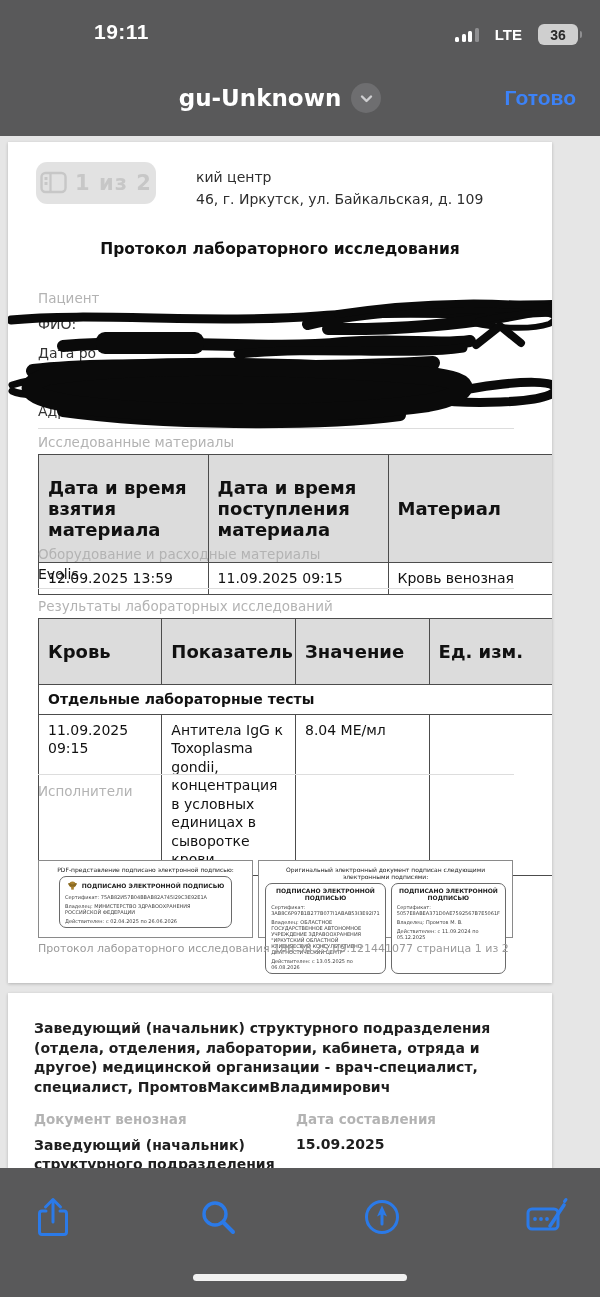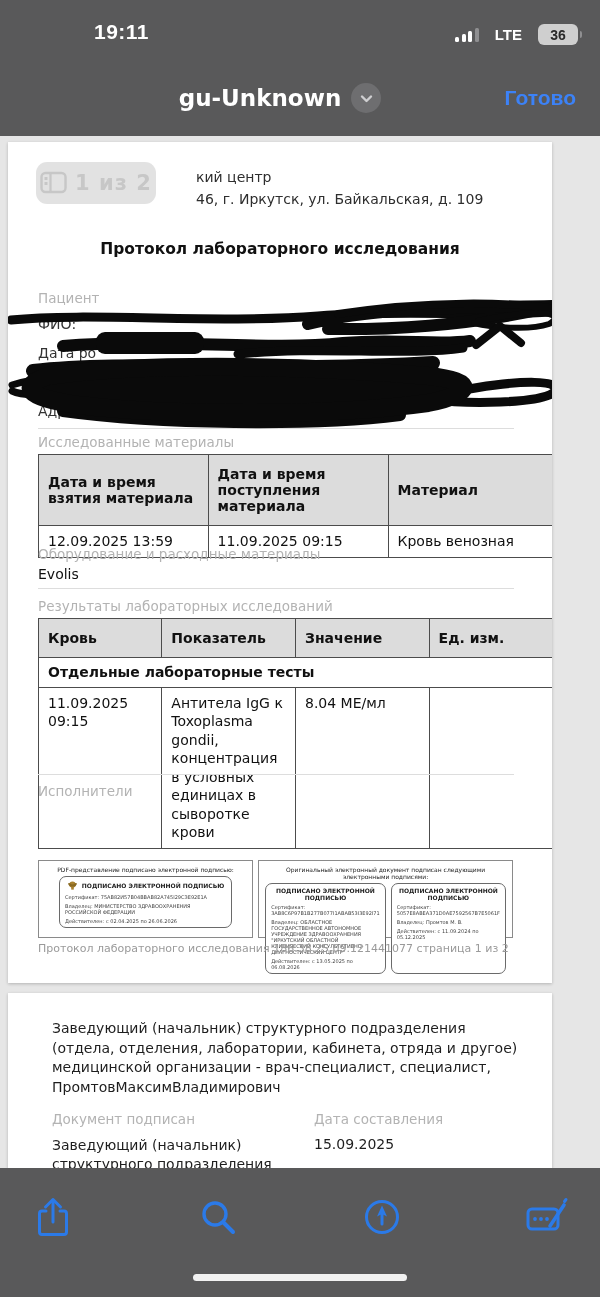--- a/index.html
+++ b/index.html
@@ -23,38 +23,38 @@
   
   .navbar { height:76px; background:#59595a; position:relative; display:flex; align-items:center; justify-content:center; }
   .nav-title-wrap { display:flex; align-items:center; gap:10px; margin-left:-40px; }
   .nav-title { color:#fff; font-size:23px; font-weight:bold; }
   .chev-circle { width:30px; height:30px; border-radius:50%; background:#6e6e70; display:flex; align-items:center; justify-content:center; }
   .done-btn { position:absolute; right:24px; top:50%; transform:translateY(-50%); color:#3c82f7; font-size:21px; font-weight:bold; background:none; border:none; }
   
   .viewer { height:1032px; background:#e6e6e6; padding:6px 8px 0 8px; position:relative; }
   .page { background:#fff; width:544px; box-shadow:0 1px 3px rgba(0,0,0,.22); position:relative; }
   .page1 { height:841px; overflow:hidden; }
-  .page2 { height:175px; margin-top:10px; overflow:hidden; padding:26px 30px 0 44px; }
+  .page2 { height:175px; margin-top:10px; overflow:hidden; padding:26px 30px 0 26px;font-weight:bold; }
   .abs { position:absolute; left:30px; right:38px; }
   .lbl { color:#b3b3b3; font-size:13.5px; }
   .divider { border-top:1px solid #ddd; height:0; }
   
   .badge { position:absolute; left:28px; top:20px; width:120px; height:42px; border-radius:11px;
            background:rgba(222,222,222,.88); display:flex; align-items:center; justify-content:center; gap:8px; z-index:5;}
   .badge-txt { color:#c7c7c7; font-size:21px; font-weight:bold; letter-spacing:1px; }
   
   .hdr-text { position:absolute; left:188px; top:24px; font-size:14px; color:#2e2e2e; line-height:22px; }
   .doc-title { position:absolute; left:0; right:0; top:98px; text-align:center; font-size:15.5px; font-weight:bold; color:#111; }
   
   .pt-fields { position:absolute; left:30px; top:168px; font-size:14px; color:#333; line-height:29px; }
   .scribble { position:absolute; left:0; top:156px; width:560px; height:136px; z-index:4; }
   
   table { border-collapse:collapse; width:515px; table-layout:fixed; }
   table, th, td { border:1px solid #4c4c4c; }
-  th { background:#dcdcdc; font-size:14px; font-weight:bold; text-align:left; padding:11px 9px; color:#111; vertical-align:middle;}
+  th { background:#dcdcdc; font-size:18px; font-weight:bold; text-align:left; padding:22px 9px; color:#111; vertical-align:middle;}
   td { font-size:14px; padding:6px 9px; color:#111; vertical-align:top; line-height:18.5px; }
   .group-row td { font-weight:bold; padding:5px 9px; }
   
   .sig-area { position:absolute; left:30px; top:718px; right:39px; display:flex; gap:5px; height:78px; }
   .sig-col { border:1px solid #8a8a8a; padding:3px 4px; background:#fff; }
   .sig-col-l { width:254px; }
   .sig-col-r { flex:1; }
   .sig-col-title { font-size:6px; text-align:center; color:#222; margin-top:2px; }
   .stamps-row { display:flex; gap:5px; margin-top:3px; padding:0 2px; }
   .stamp { border:1px solid #6a6a6a; border-radius:7px; padding:3px 5px; flex:1; background:#fff; }
@@ -249,21 +249,21 @@
         </div>
       </div>
     </div>
 
     <div class="footer-note">Протокол лабораторного исследования 186.38.25.09.121441077 страница 1 из 2</div>
   </div>
 
   <div class="page page2">
     <div class="p2-par">Заведующий (начальник) структурного подразделения (отдела, отделения, лаборатории, кабинета, отряда и другое) медицинской организации - врач-специалист, специалист, ПромтовМаксимВладимирович</div>
     <div class="p2-grid">
-      <div class="lbl">Документ подписан</div>
+      <div class="lbl">Документ венозная</div>
       <div class="lbl">Дата составления</div>
     </div>
     <div class="p2-grid2">
       <div class="p2-left">Заведующий (начальник) структурного подразделения (отдела, отделения, лаборатории, кабинета, отряда и другое) медицинской организации - врач-специалист,</div>
       <div class="p2-date">15.09.2025</div>
     </div>
   </div>
 </div>
 
 <div class="toolbar">

